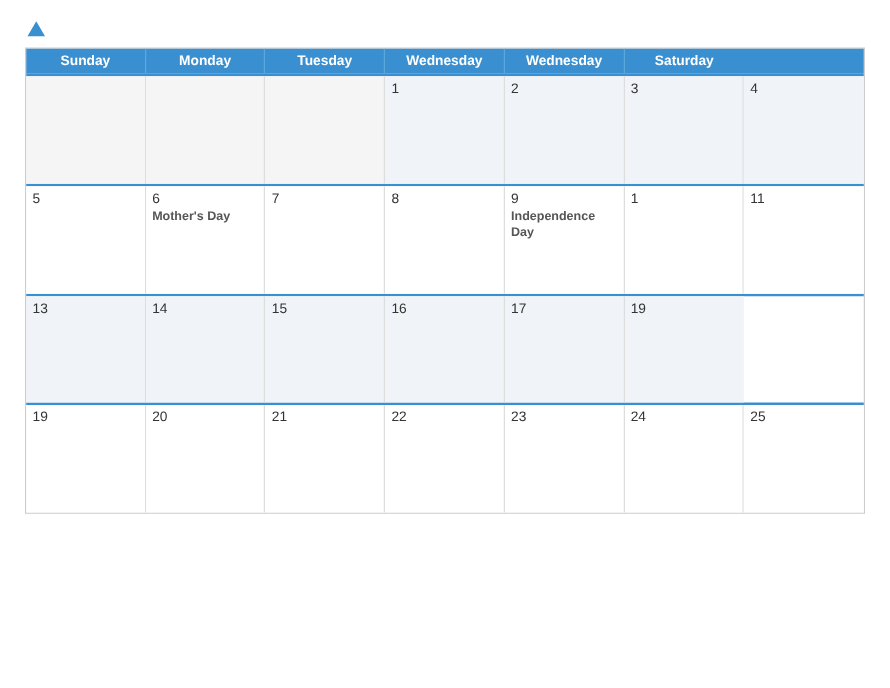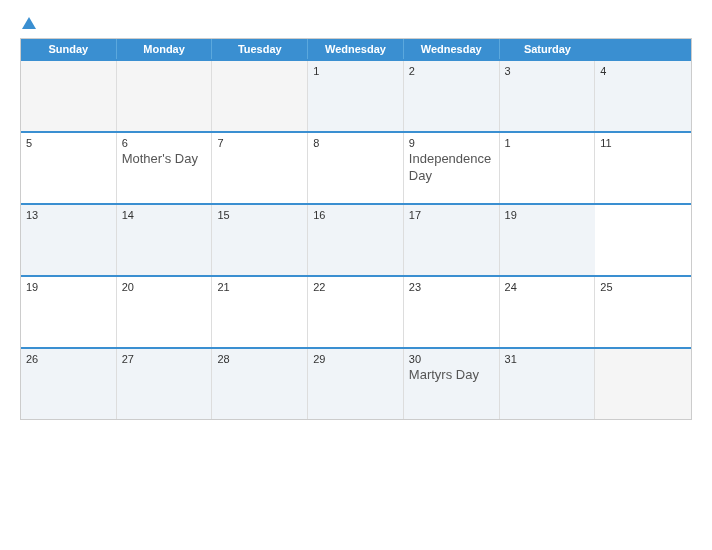--- a/index.html
+++ b/index.html
@@ -116,23 +116,24 @@
     .cal-cell.alt-bg {
       background: #f0f4f8;
     }
     .day-num {
       font-size: 11px;
       color: #333;
       display: block;
       margin-bottom: 2px;
     }
     .event {
-      font-size: 13px;
+      font-size: 10px;
       color: #555;
       line-height: 1.3;
+      font-weight: bold;
     }
   </style>
 </head>
 <body>
 
 <div class="page">
   <div class="header">
     <div class="logo">
       <div style="display:flex;align-items:center;gap:0;">
         <span class="logo-general"></span>
@@ -226,34 +227,15 @@
           <div class="cal-cell">
             <span class="day-num">23</span>
           </div>
           <div class="cal-cell">
             <span class="day-num">24</span>
           </div>
           <div class="cal-cell">
             <span class="day-num">25</span>
           </div>
         </div>
-        <div class="cal-week">
-          <div class="cal-cell alt-bg">
-            <span class="day-num">26</span>
-          </div>
-          <div class="cal-cell alt-bg">
-            <span class="day-num">27</span>
-          </div>
-          <div class="cal-cell alt-bg">
-            <span class="day-num">28</span>
-          </div>
-          <div class="cal-cell alt-bg">
-            <span class="day-num">29</span>
-          </div>
-          <div class="cal-cell alt-bg"><span class="day-num">30</span><span class="event">Martyrs Day</span></div>
-          <div class="cal-cell alt-bg">
-            <span class="day-num">31</span>
-          </div>
-          <div class="cal-cell empty"></div>
-        </div>
       </div>
   </div>
 </div>
 
 </body></html>

